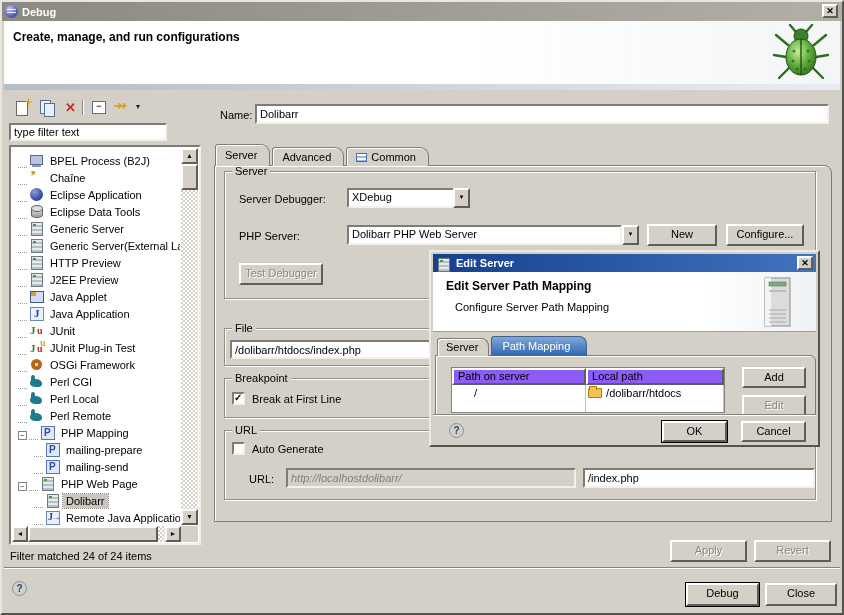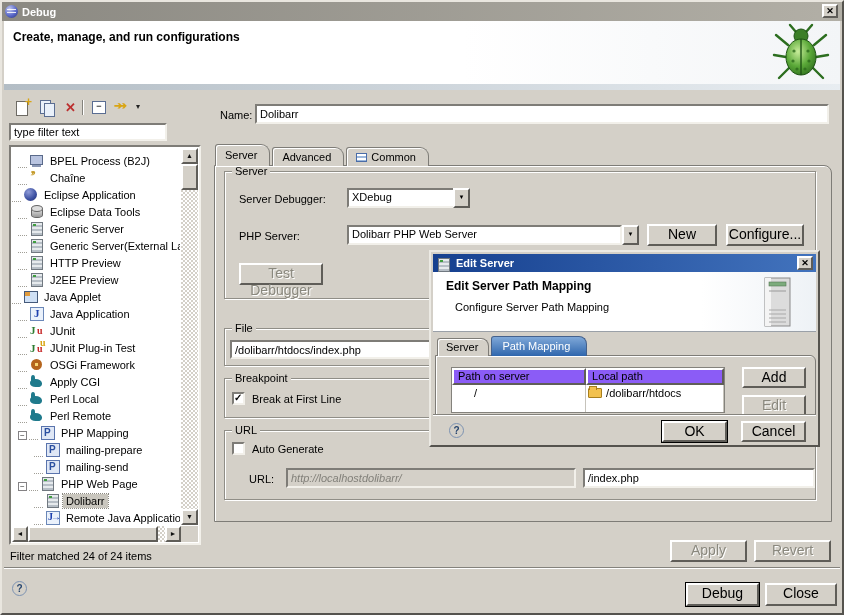--- a/index.html
+++ b/index.html
@@ -8,21 +8,21 @@
   #win {
     position:relative; width:844px; height:615px; background:#d4d0c8;
     border:2px solid; border-color:#e9e6df #55534e #55534e #e9e6df;
     overflow:hidden; font-size:11px; color:#000; cursor:default;
   }
   .abs { position:absolute; }
 
   
   .btn { position:absolute; background:#d4d0c8; border:2px solid;
     border-color:#ffffff #5f5d58 #5f5d58 #ffffff; text-align:center;
-    font-size:14px; line-height:17px; }
+    font-size:11px; line-height:17px; }
   .btn.default { box-shadow:0 0 0 1px #000; }
   .btn.disabled { color:#8a887e; text-shadow:1px 1px 0 #fff; }
   .field { position:absolute; background:#fff; border:2px solid;
     border-color:#7e7c77 #f2f0ea #f2f0ea #7e7c77; font-family:"Liberation Sans",sans-serif;
     font-size:11px; padding:1px 3px; color:#000; }
   .field.disabled { background:#d4d0c8; color:#82807a; }
   .group { position:absolute; border:1px solid #908e87;
     box-shadow:1px 1px 0 #fff, inset 1px 1px 0 #fff; }
   .group-label { position:absolute; top:-7px; left:7px; background:#d4d0c8; padding:0 3px; }
   .cb { position:absolute; width:13px; height:13px; background:#fff; border:2px solid;
@@ -239,21 +239,21 @@
         <div class="trow" style="padding-left: 6px;">
           <span class="stub"></span>
           <span class="ticon ticon-bpel"></span>
           <span class="tlabel">BPEL Process (B2J)</span>
         </div>
         <div class="trow" style="padding-left: 6px;">
           <span class="stub"></span>
           <span class="ticon ticon-chaine"></span>
           <span class="tlabel">Chaîne</span>
         </div>
-        <div class="trow" style="padding-left: 0;">
+        <div class="trow" style="padding-left: 6px;">
           <span class="stub"></span>
           <span class="ticon ticon-eclipse"></span>
           <span class="tlabel">Eclipse Application</span>
         </div>
         <div class="trow" style="padding-left: 6px;">
           <span class="stub"></span>
           <span class="ticon ticon-datatools"></span>
           <span class="tlabel">Eclipse Data Tools</span>
         </div>
         <div class="trow" style="padding-left: 6px;">
@@ -269,21 +269,21 @@
         <div class="trow" style="padding-left: 6px;">
           <span class="stub"></span>
           <span class="ticon ticon-server"></span>
           <span class="tlabel">HTTP Preview</span>
         </div>
         <div class="trow" style="padding-left: 6px;">
           <span class="stub"></span>
           <span class="ticon ticon-server"></span>
           <span class="tlabel">J2EE Preview</span>
         </div>
-        <div class="trow" style="padding-left: 0;">
+        <div class="trow" style="padding-left: 6px;">
           <span class="stub"></span>
           <span class="ticon ticon-applet"></span>
           <span class="tlabel">Java Applet</span>
         </div>
         <div class="trow" style="padding-left: 6px;">
           <span class="stub"></span>
           <span class="ticon ticon-java"></span>
           <span class="tlabel">Java Application</span>
         </div>
         <div class="trow" style="padding-left: 6px;">
@@ -297,21 +297,21 @@
           <span class="tlabel">JUnit Plug-in Test</span>
         </div>
         <div class="trow" style="padding-left: 6px;">
           <span class="stub"></span>
           <span class="ticon ticon-osgi"></span>
           <span class="tlabel">OSGi Framework</span>
         </div>
         <div class="trow" style="padding-left: 6px;">
           <span class="stub"></span>
           <span class="ticon ticon-perl"></span>
-          <span class="tlabel">Apply CGI</span>
+          <span class="tlabel">Perl CGI</span>
         </div>
         <div class="trow" style="padding-left: 6px;">
           <span class="stub"></span>
           <span class="ticon ticon-perl"></span>
           <span class="tlabel">Perl Local</span>
         </div>
         <div class="trow" style="padding-left: 6px;">
           <span class="stub"></span>
           <span class="ticon ticon-perl"></span>
           <span class="tlabel">Perl Remote</span>

